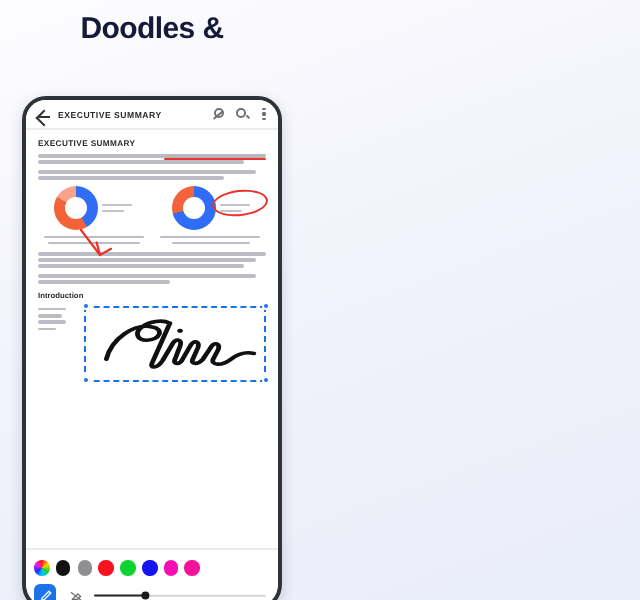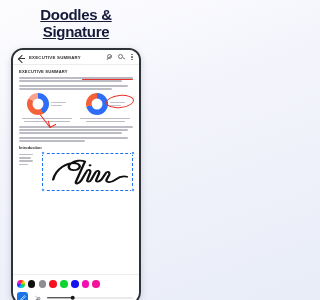--- a/index.html
+++ b/index.html
@@ -21,21 +21,21 @@
     top: 6px;
     left: 0;
     width: 152px;
     text-align: center;
     font-size: 15px;
     font-weight: bold;
     line-height: 1.15;
     letter-spacing: -0.3px;
     color: #151a39;
   }
-  .promo-title span { display: block; text-decoration: underline; }
+  .promo-title span { display: block; }
 
   
   .phone {
     position: absolute;
     left: 11px;
     top: 48px;
     width: 130px;
     height: 258px;
     background: #ffffff;
     border: 2px solid #2f3338;
@@ -405,21 +405,20 @@
     width: 4.6px; height: 4.6px;
     border-radius: 50%;
     background: #1a1a1a;
   }
 </style>
 </head>
 <body>
 
 <div class="promo-title">
   <span>Doodles &amp;</span>
-  <span>Signature</span>
 </div>
 
 <div class="phone">
 
   <div class="appbar">
     <div class="back-arrow"></div>
     <div class="appbar-title">EXECUTIVE SUMMARY</div>
     <div class="appbar-actions">
       <div class="bar-icon annotate"></div>
       <div class="bar-icon search"></div>

